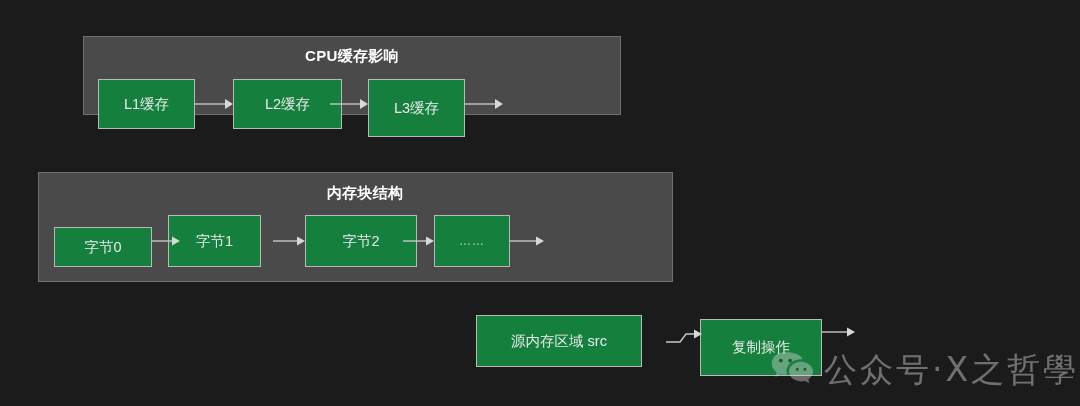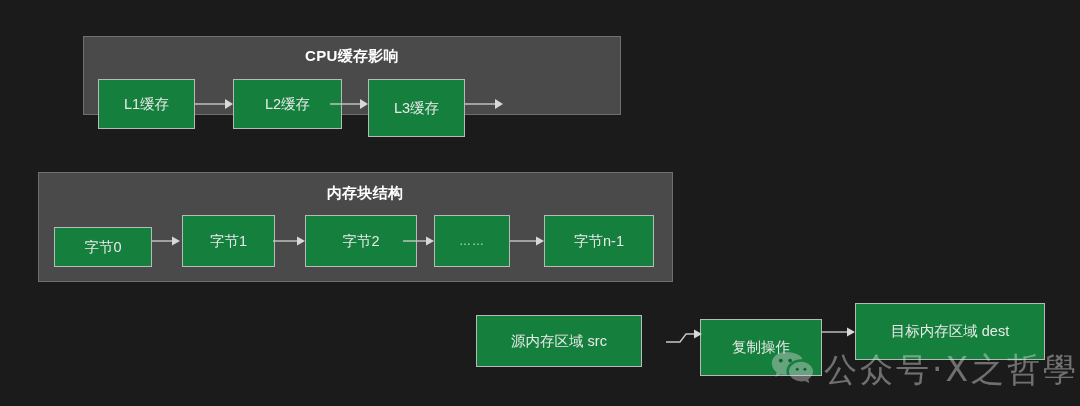--- a/index.html
+++ b/index.html
@@ -136,31 +136,28 @@
     </svg>
   </div>
 
   <div class="panel" style="left:38px; top:172px; width:635px; height:110px;">
     <div class="panel-title" style="top:11px;padding-left:19px;">内存块结构</div>
   </div>
 
   <div class="node" style="left:54px; top:215px; width:98px; height:40px;margin-top:12px;">
     <span class="lbl">字节0</span>
   </div>
-  <div class="node" style="left:182px; top:215px; width:93px; height:52px;">
+  <div class="node" style="left:168px; top:215px; width:93px; height:52px;">
     <span class="lbl">字节1</span>
   </div>
   <div class="node" style="left:305px; top:215px; width:112px; height:52px;">
     <span class="lbl">字节2</span>
   </div>
   <div class="node dots" style="left:434px; top:215px; width:76px; height:52px;">
     <span class="lbl">……</span>
-  </div>
-  <div class="node" style="left:544px; top:215px; width:110px; height:52px;">
-    <span class="lbl">字节n-1</span>
   </div>
 
   <div class="arrow" style="left:152px; top:233px;">
     <svg width="30" height="16" viewBox="0 0 30 16">
       <line x1="0" y1="8" x2="20" y2="8" stroke="#c8c8c8" stroke-width="1.4"></line>
       <path d="M20 3.5 L28 8 L20 12.5 Z" fill="#d8d8d8"></path>
     </svg>
   </div>
   <div class="arrow" style="left:273px; top:233px;">
     <svg width="34" height="16" viewBox="0 0 34 16">
@@ -179,23 +176,20 @@
       <line x1="0" y1="8" x2="26" y2="8" stroke="#c8c8c8" stroke-width="1.4"></line>
       <path d="M26 3.5 L34 8 L26 12.5 Z" fill="#d8d8d8"></path>
     </svg>
   </div>
 
   <div class="node" style="left:476px; top:315px; width:166px; height:52px;align-items:center;">
     <span class="lbl">源内存区域 src</span>
   </div>
   <div class="node" style="left:700px; top:319px; width:122px; height:57px;">
     <span class="lbl">复制操作</span>
-  </div>
-  <div class="node" style="left:855px; top:303px; width:190px; height:57px;">
-    <span class="lbl">目标内存区域 dest</span>
   </div>
 
   <div class="arrow" style="left:666px; top:325px;">
     <svg width="40" height="26" viewBox="0 0 40 26">
       <path d="M0 17 L14 17 L20 9 L28 9" fill="none" stroke="#c8c8c8" stroke-width="1.4"></path>
       <path d="M28 4.5 L36 9 L28 13.5 Z" fill="#d8d8d8"></path>
     </svg>
   </div>
 
   <div class="arrow" style="left:822px; top:324px;">

